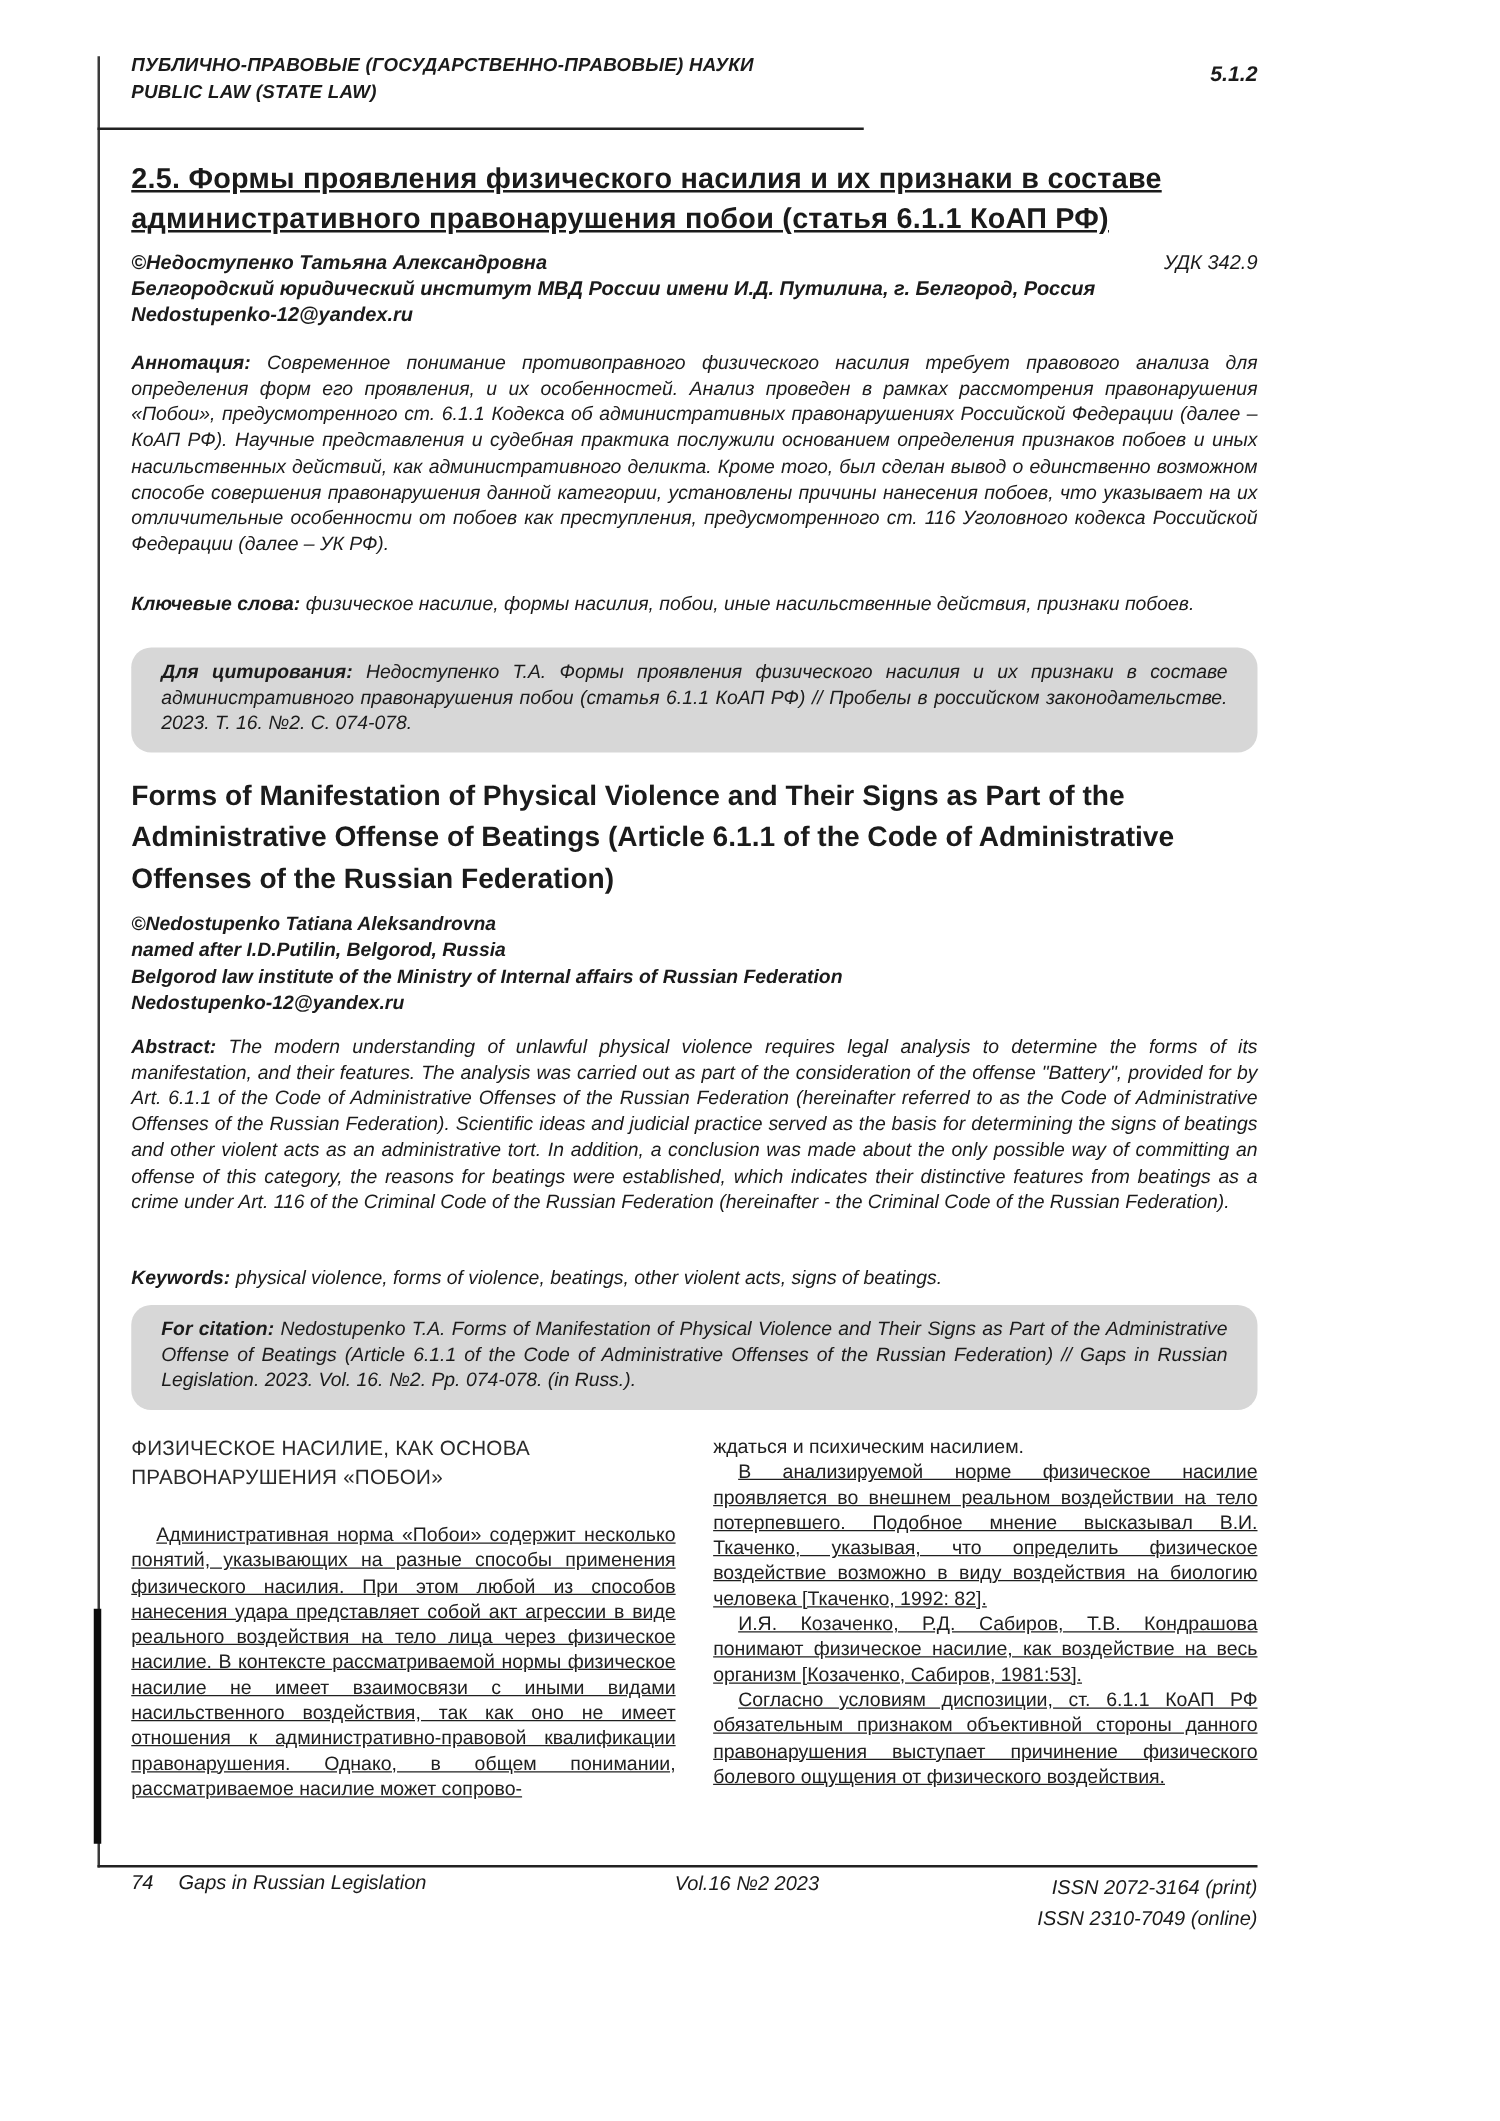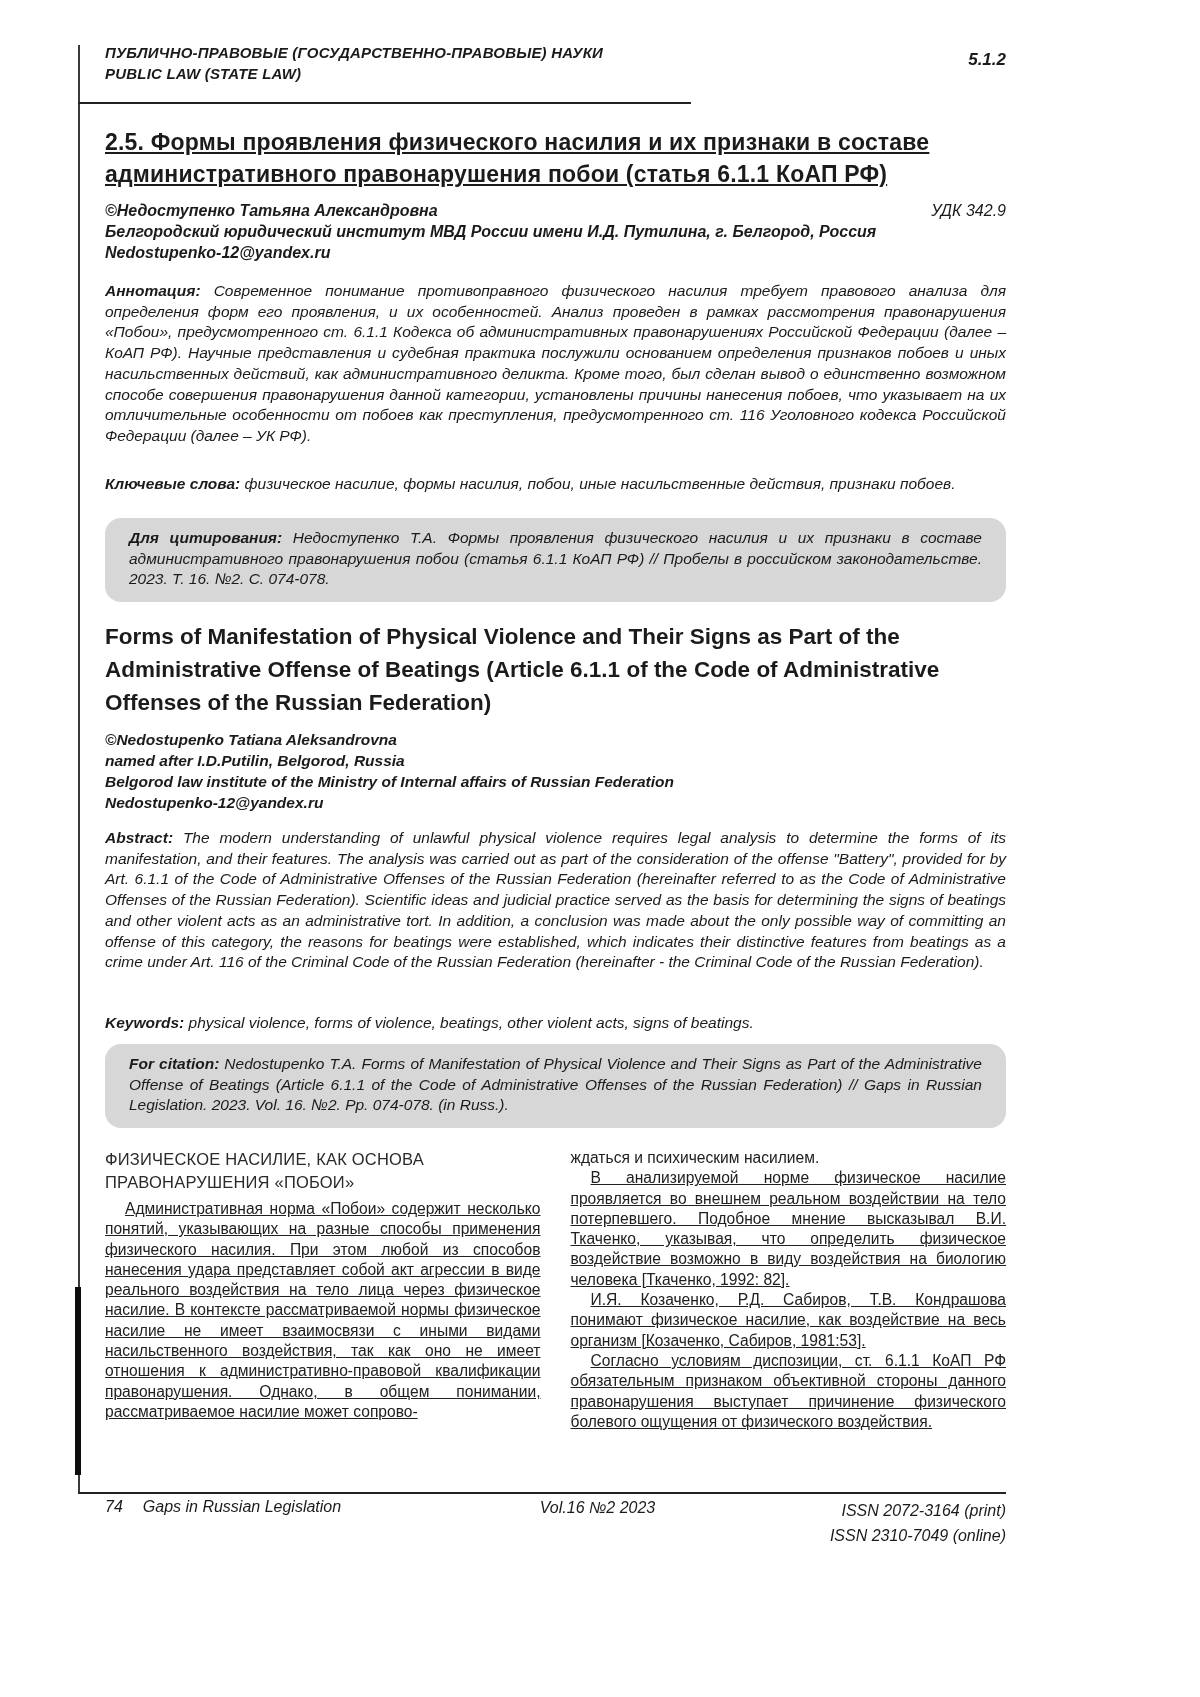--- a/index.html
+++ b/index.html
@@ -56,21 +56,21 @@
 
   
   .columns { top: 1148px; display: flex; gap: 30px; }
   .col { flex: 1 1 0; }
   .section-heading {
     font-weight: normal;
     font-size: 16.5px;
     line-height: 22.5px;
     letter-spacing: 0.2px;
     color: #2a2a2a;
-    margin-bottom: 6px;
+    margin-bottom: 26px;
     text-transform: none;
   }
   .body-p { font-size: 15.6px; line-height: 20.3px; text-align: justify; color: #202020; }
   .indent { text-indent: 20px; text-decoration: underline; }
 
   
   .footer { top: 1498px; display: flex; justify-content: space-between; align-items: flex-start; font-style: italic; font-size: 16px; }
   .footer-left .pagenum { display: inline-block; margin-right: 20px; }
   .footer-right { text-align: right; line-height: 25px; }
   .footer-center { padding-top: 1px; margin-left: 24px; }

